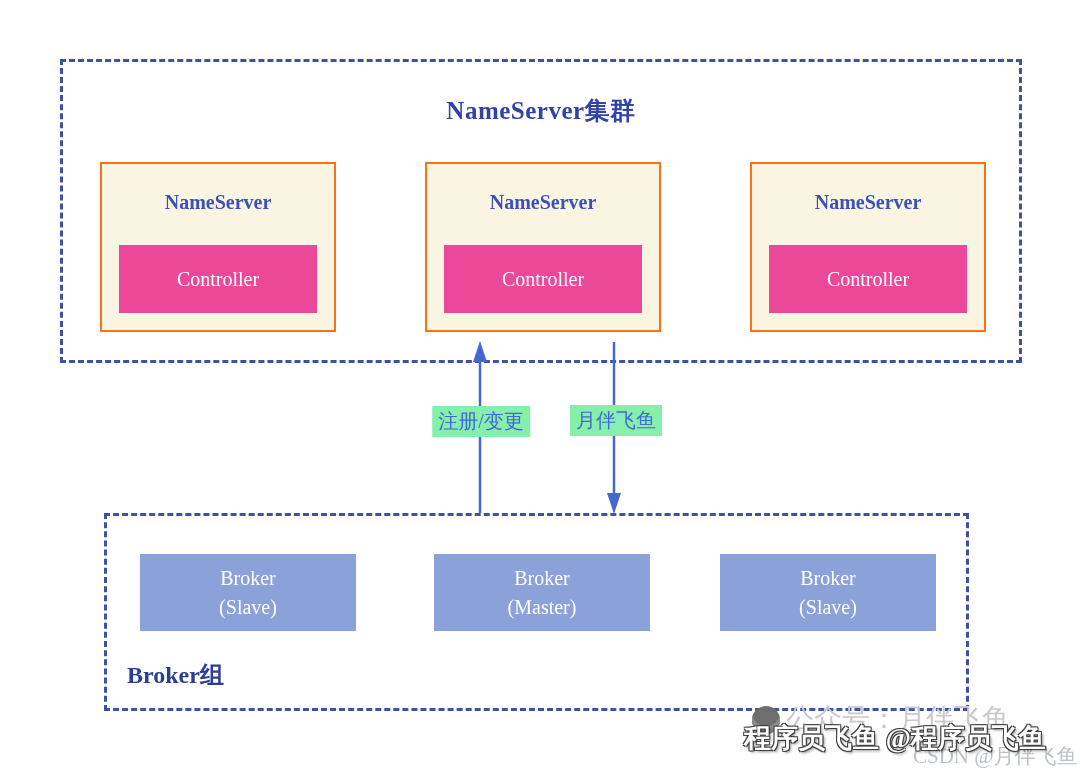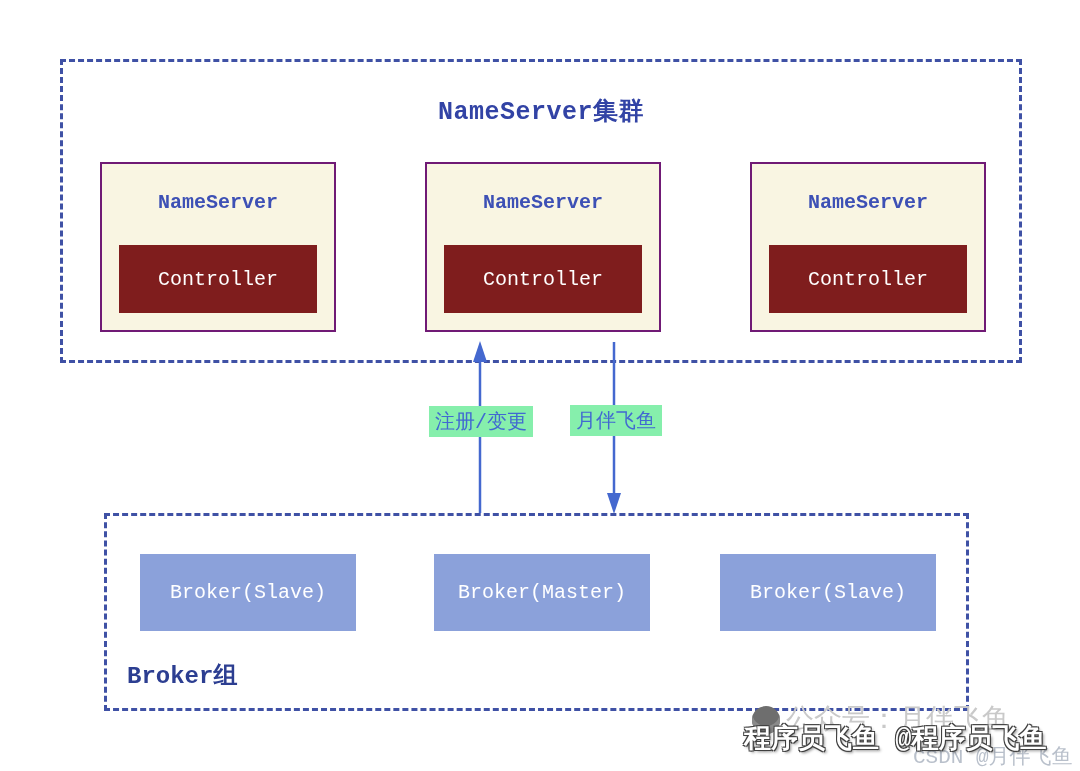--- a/index.html
+++ b/index.html
@@ -2,21 +2,21 @@
 <html><head>
 <meta charset="utf-8">
 <style>
   html, body { margin: 0; padding: 0; background: #ffffff; }
   #canvas {
     position: relative;
     width: 1080px;
     height: 771px;
     background: #ffffff;
     overflow: hidden;
-    font-family: Liberation Mono, monospace;
+    font-family: Liberation Serif, serif;
   }
 
   
   .ns-cluster {
     position: absolute;
     left: 60px; top: 59px;
     width: 956px; height: 298px;
     border: 3px dashed #3f51a5;
   }
   .ns-cluster-title {
@@ -26,37 +26,37 @@
     font-size: 25px;
     font-weight: bold;
     color: #3243a5;
     letter-spacing: 0.5px;
   }
   .ns-box {
     position: absolute;
     top: 162px;
     width: 232px; height: 166px;
     background: #f9f5e2;
-    border: 2px solid #701a75;
+    border: 2px solid #f97316;
   }
   .ns-box.n1 { left: 100px; }
   .ns-box.n2 { left: 425px; }
   .ns-box.n3 { left: 750px; }
   .ns-box-title {
     margin-top: 27px;
     text-align: center;
     font-size: 20px;
     font-weight: bold;
     color: #3d50b5;
   }
   .controller {
     position: absolute;
     left: 17px; bottom: 17px;
     width: 198px; height: 68px;
-    background: #7f1d1d;
+    background: #ec4899;
     color: #ffffff;
     font-size: 20px;
     display: flex;
     align-items: center;
     justify-content: center;
   }
 
   
   #arrow-layer {
     position: absolute;
@@ -85,21 +85,21 @@
   }
   .broker-box {
     position: absolute;
     top: 554px;
     width: 216px; height: 77px;
     background: #8ba1da;
     color: #ffffff;
     font-size: 20px;
     line-height: 29px;
     display: flex;
-    flex-direction: row;
+    flex-direction: column;
     align-items: center;
     justify-content: center;
     text-align: center;
   }
   .broker-box.b1 { left: 140px; }
   .broker-box.b2 { left: 434px; }
   .broker-box.b3 { left: 720px; }
   .broker-group-title {
     position: absolute;
     left: 104px;

